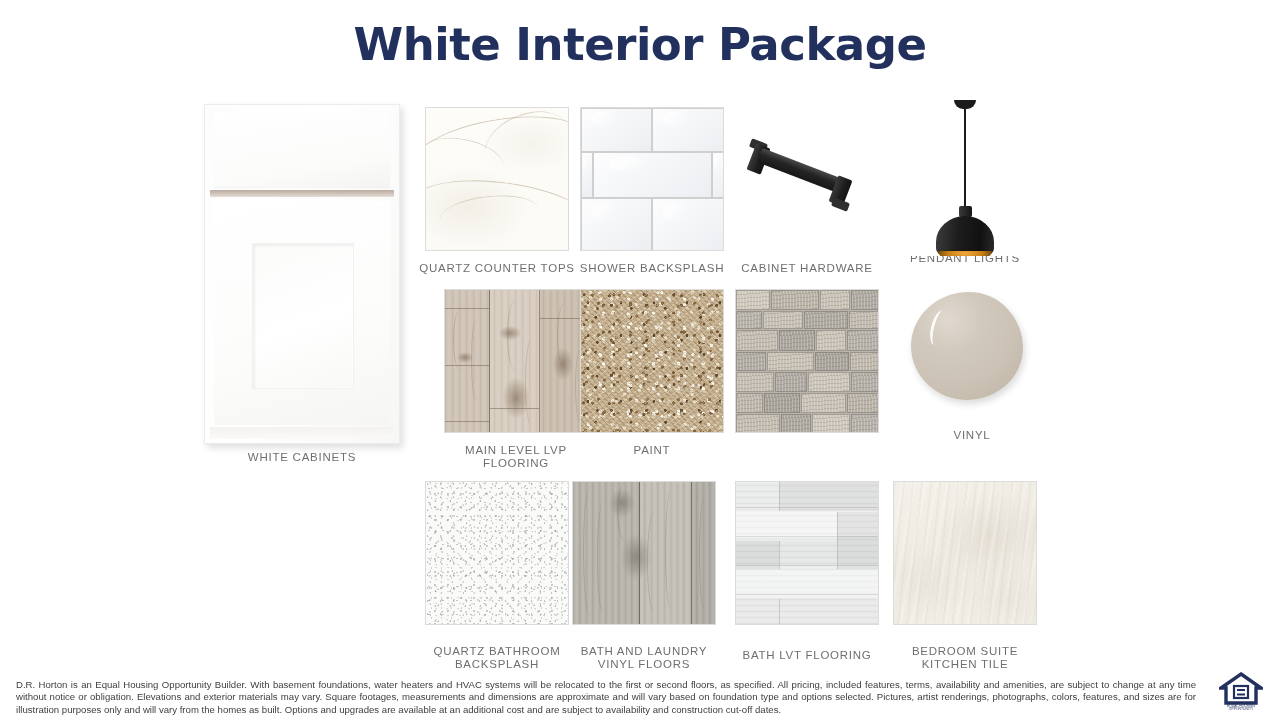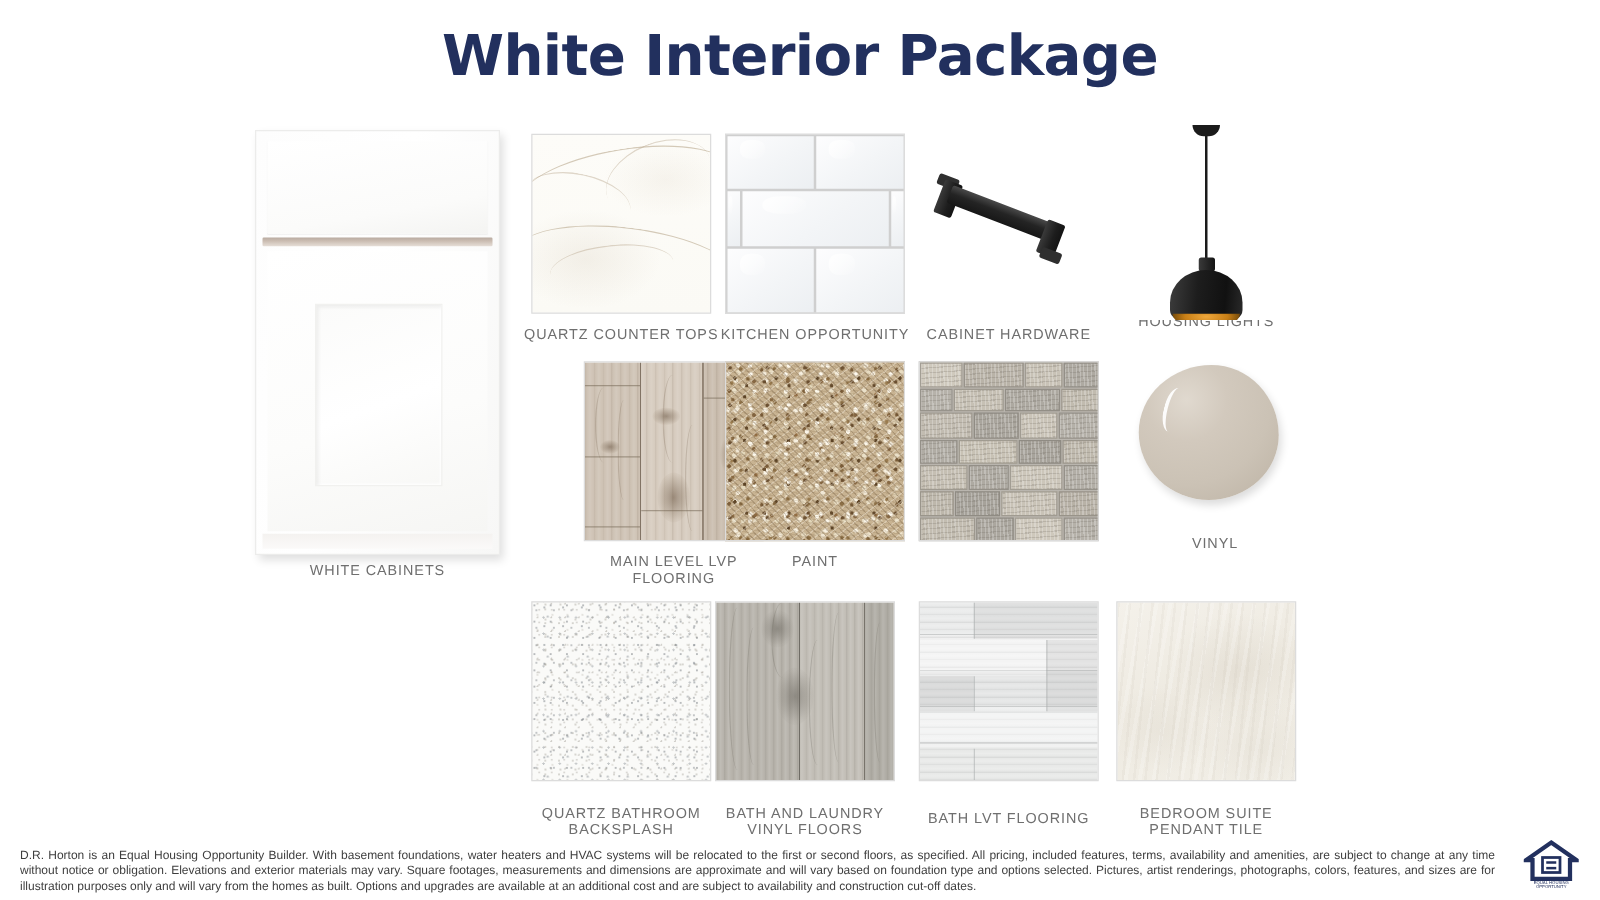--- a/index.html
+++ b/index.html
@@ -429,21 +429,21 @@
 <div class="swatch-cell" style="left:580px; top:107px;">
   <div class="swatch-img tex-subway">
     <div class="tile" style="left:1px;  top:1px;  width:69px;  height:42px;"></div>
     <div class="tile" style="left:72px; top:1px;  width:70px;  height:42px;"></div>
     <div class="tile" style="left:1px;  top:45px; width:10px;  height:44px;"></div>
     <div class="tile" style="left:13px; top:45px; width:117px; height:44px;"></div>
     <div class="tile" style="left:132px;top:45px; width:10px;  height:44px;"></div>
     <div class="tile" style="left:1px;  top:91px; width:69px;  height:51px;"></div>
     <div class="tile" style="left:72px; top:91px; width:70px;  height:51px;"></div>
   </div>
-  <div class="swatch-label">KITCHEN OPPORTUNITY</div>
+  <div class="swatch-label">SHOWER BACKSPLASH</div>
 </div>
 
 <div class="swatch-cell nb" style="left:735px; top:107px;">
   <div class="swatch-img">
     <div class="hw-wrap">
       <div class="hw-cap l"></div>
       <div class="hw-leg l"></div>
       <div class="hw-bar"></div>
       <div class="hw-leg r"></div>
       <div class="hw-cap r"></div>
@@ -455,24 +455,24 @@
 <div class="swatch-cell nb" style="left:893px; top:96px;">
   <div class="swatch-img" style="height:160px;">
     <div class="pd-wrap">
       <div class="pd-canopy"></div>
       <div class="pd-cord"></div>
       <div class="pd-neck"></div>
       <div class="pd-shade"></div>
       <div class="pd-glow"></div>
     </div>
   </div>
-  <div class="swatch-label" style="margin-top:-4px;">HOUSING LIGHTS</div>
-</div>
-
-<div class="swatch-cell" style="left:425px; top:289px;padding-left:42px;">
+  <div class="swatch-label" style="margin-top:-4px;">PENDANT LIGHTS</div>
+</div>
+
+<div class="swatch-cell" style="left:402px; top:289px;padding-left:42px;">
   <div class="swatch-img tex-lvp">
     <div class="lvp-seam" style="left:0;   top:18px;  width:44px;"></div>
     <div class="lvp-seam" style="left:95px;top:28px;  width:49px;"></div>
     <div class="lvp-seam" style="left:0;   top:75px;  width:44px;"></div>
     <div class="lvp-seam" style="left:45px;top:118px; width:49px;"></div>
     <div class="lvp-seam" style="left:0;   top:131px; width:44px;"></div>
     <div class="lvp-knot" style="left:12px; top:62px; width:16px; height:11px;"></div>
     <div class="lvp-knot" style="left:54px; top:36px; width:22px; height:14px;"></div>
     <div class="lvp-knot" style="left:58px; top:88px; width:26px; height:40px;"></div>
     <div class="lvp-knot" style="left:108px;top:58px; width:20px; height:32px;"></div>
@@ -576,21 +576,21 @@
   </div>
   <div class="swatch-label" style="margin-top:24px;">BATH LVT FLOORING</div>
 </div>
 
 <div class="swatch-cell" style="left:893px; top:481px;">
   <div class="swatch-img tex-shower">
     <div class="shower-mottle"></div>
   </div>
   <div class="swatch-label" style="margin-top:20px;">
     <span>BEDROOM SUITE</span><br>
-    <span>PENDANT TILE</span>
+    <span>KITCHEN TILE</span>
   </div>
 </div>
 
 <div class="disclaimer">D.R. Horton is an Equal Housing Opportunity Builder. With basement foundations, water heaters and HVAC systems will be relocated to the first or second floors, as specified. All pricing, included features, terms, availability and amenities, are subject to change at any time without notice or obligation. Elevations and exterior materials may vary. Square footages, measurements and dimensions are approximate and will vary based on foundation type and options selected. Pictures, artist renderings, photographs, colors, features, and sizes are for illustration purposes only and will vary from the homes as built. Options and upgrades are available at an additional cost and are subject to availability and construction cut-off dates.</div>
 
 <div class="eho">
   <svg viewBox="0 0 44 40" width="44" height="40">
     <path d="M22 3 L42 17 L37 17 L37 32 L7 32 L7 17 L2 17 Z" fill="none" stroke="#22305e" stroke-width="3.4"></path>
     <rect x="15" y="15" width="14" height="12" fill="none" stroke="#22305e" stroke-width="2.2"></rect>
     <rect x="18" y="18" width="8" height="2" fill="#22305e"></rect>

